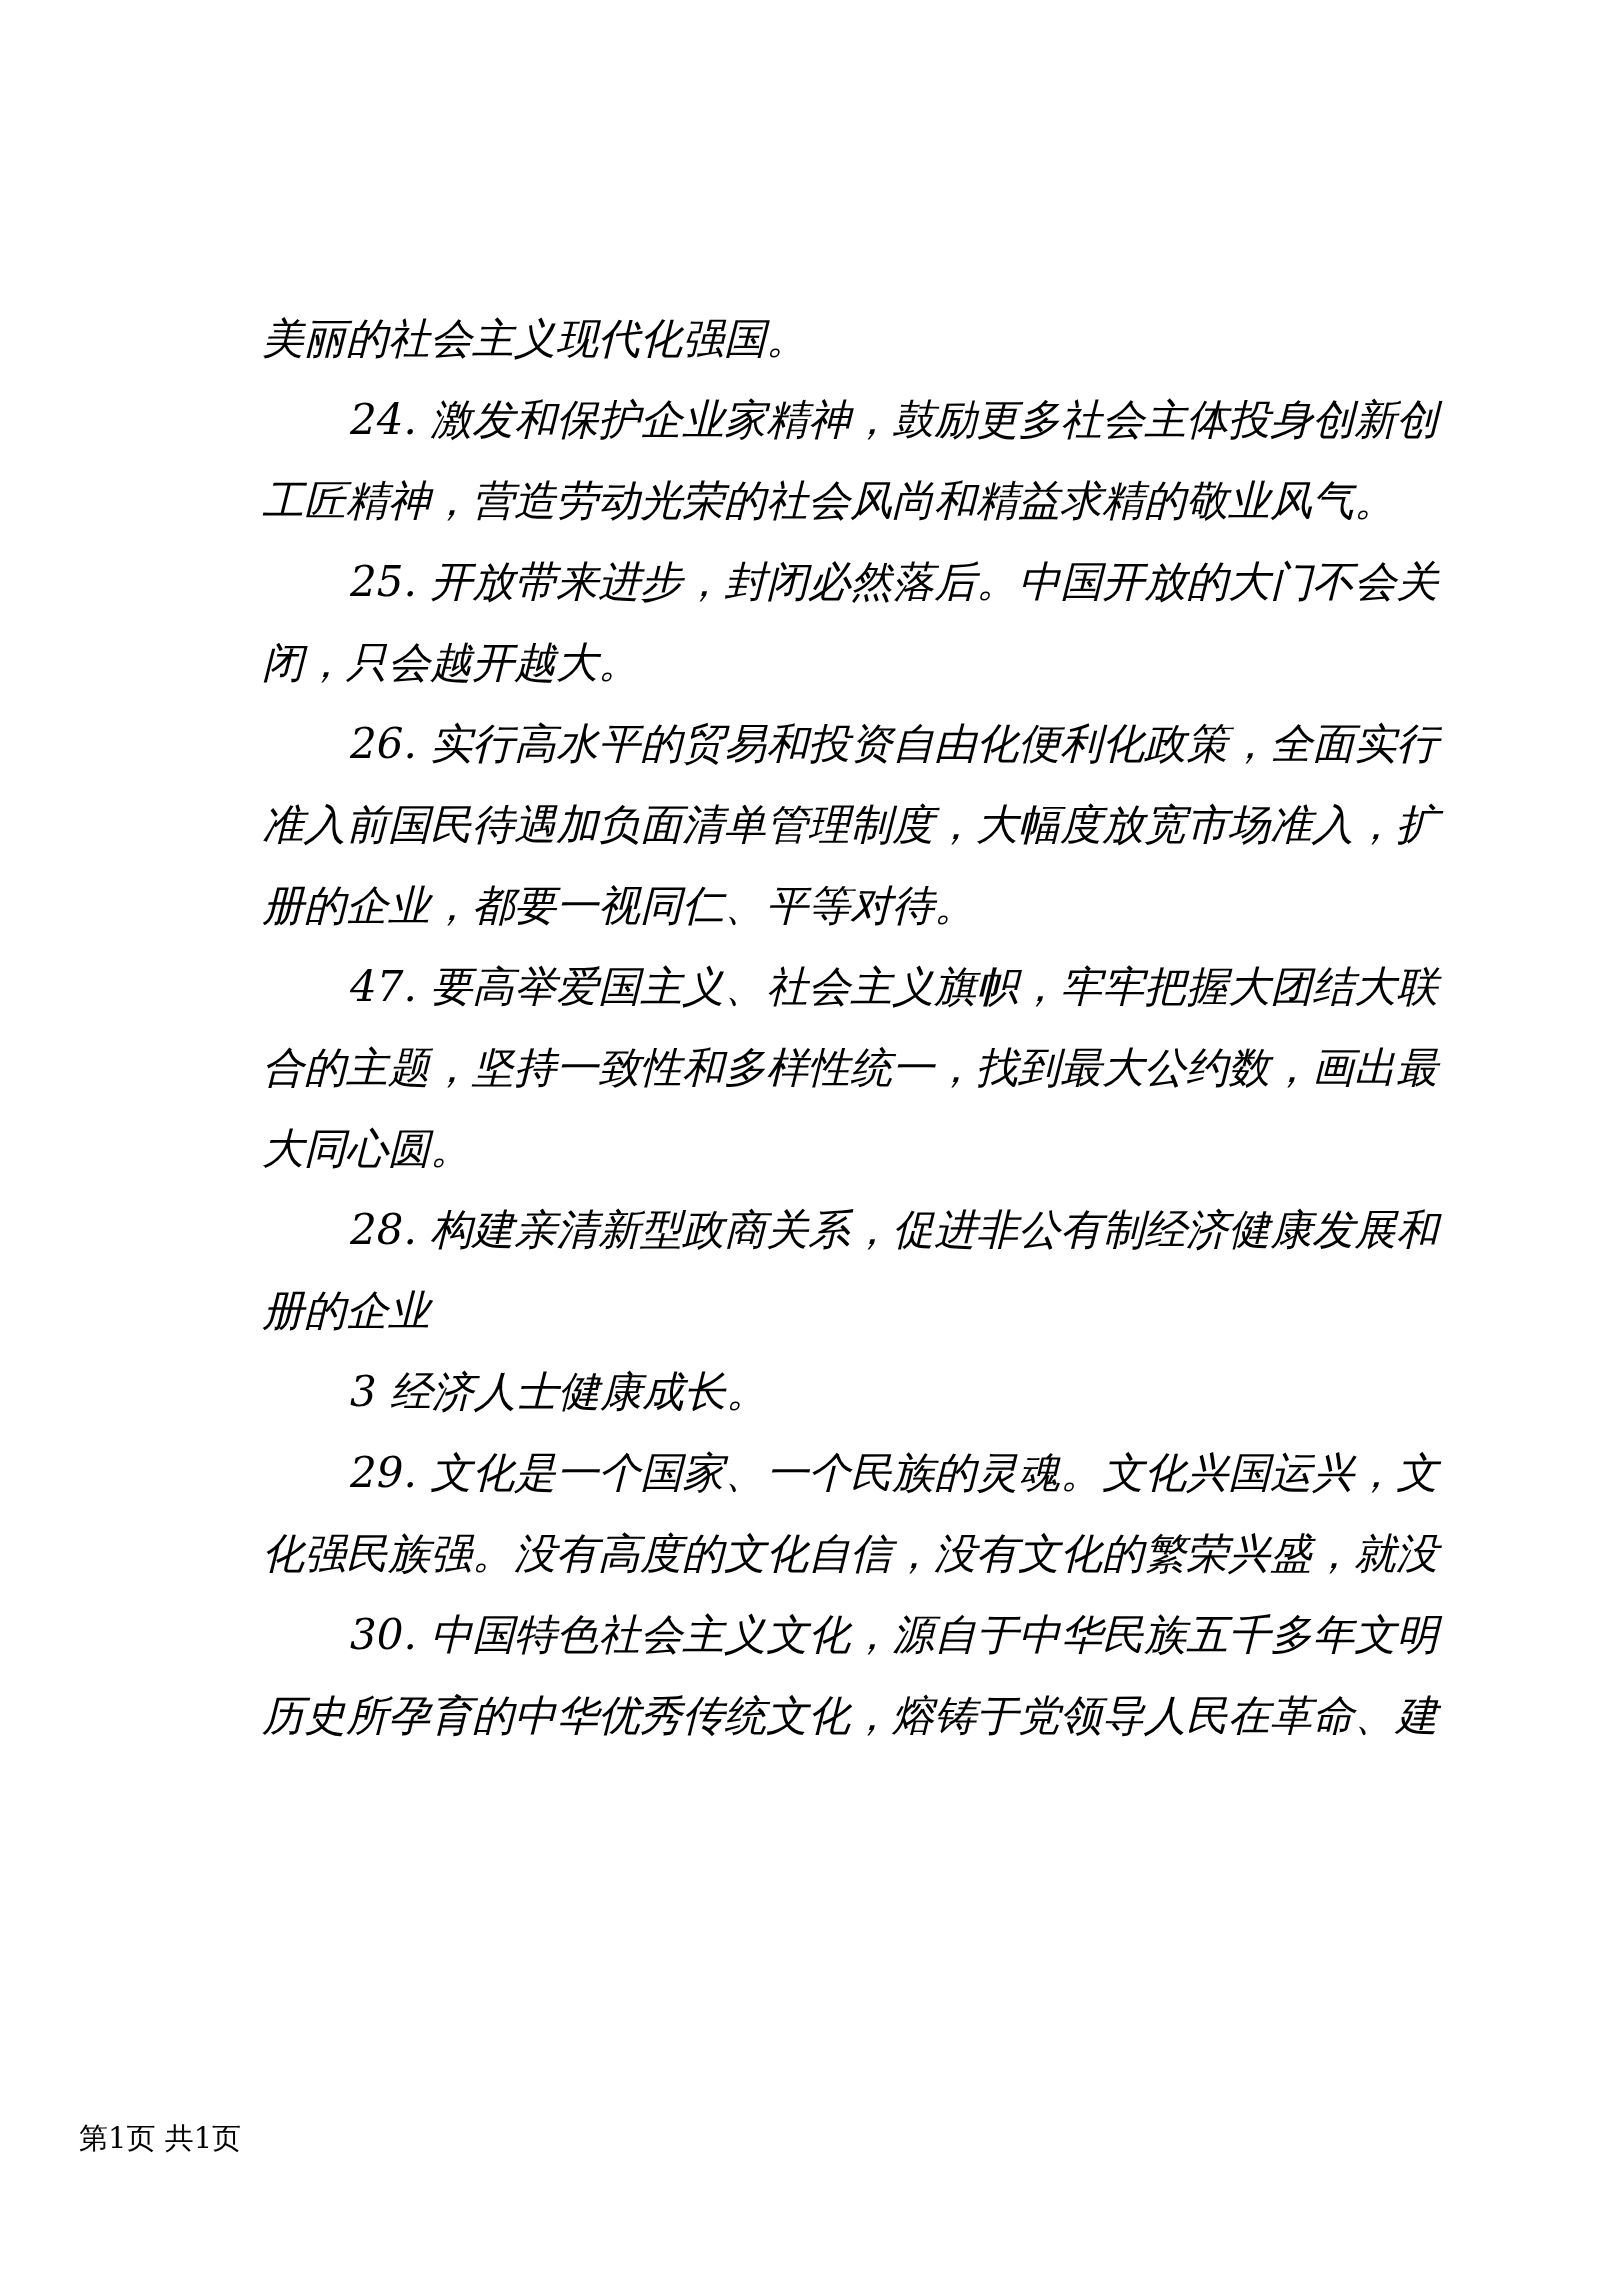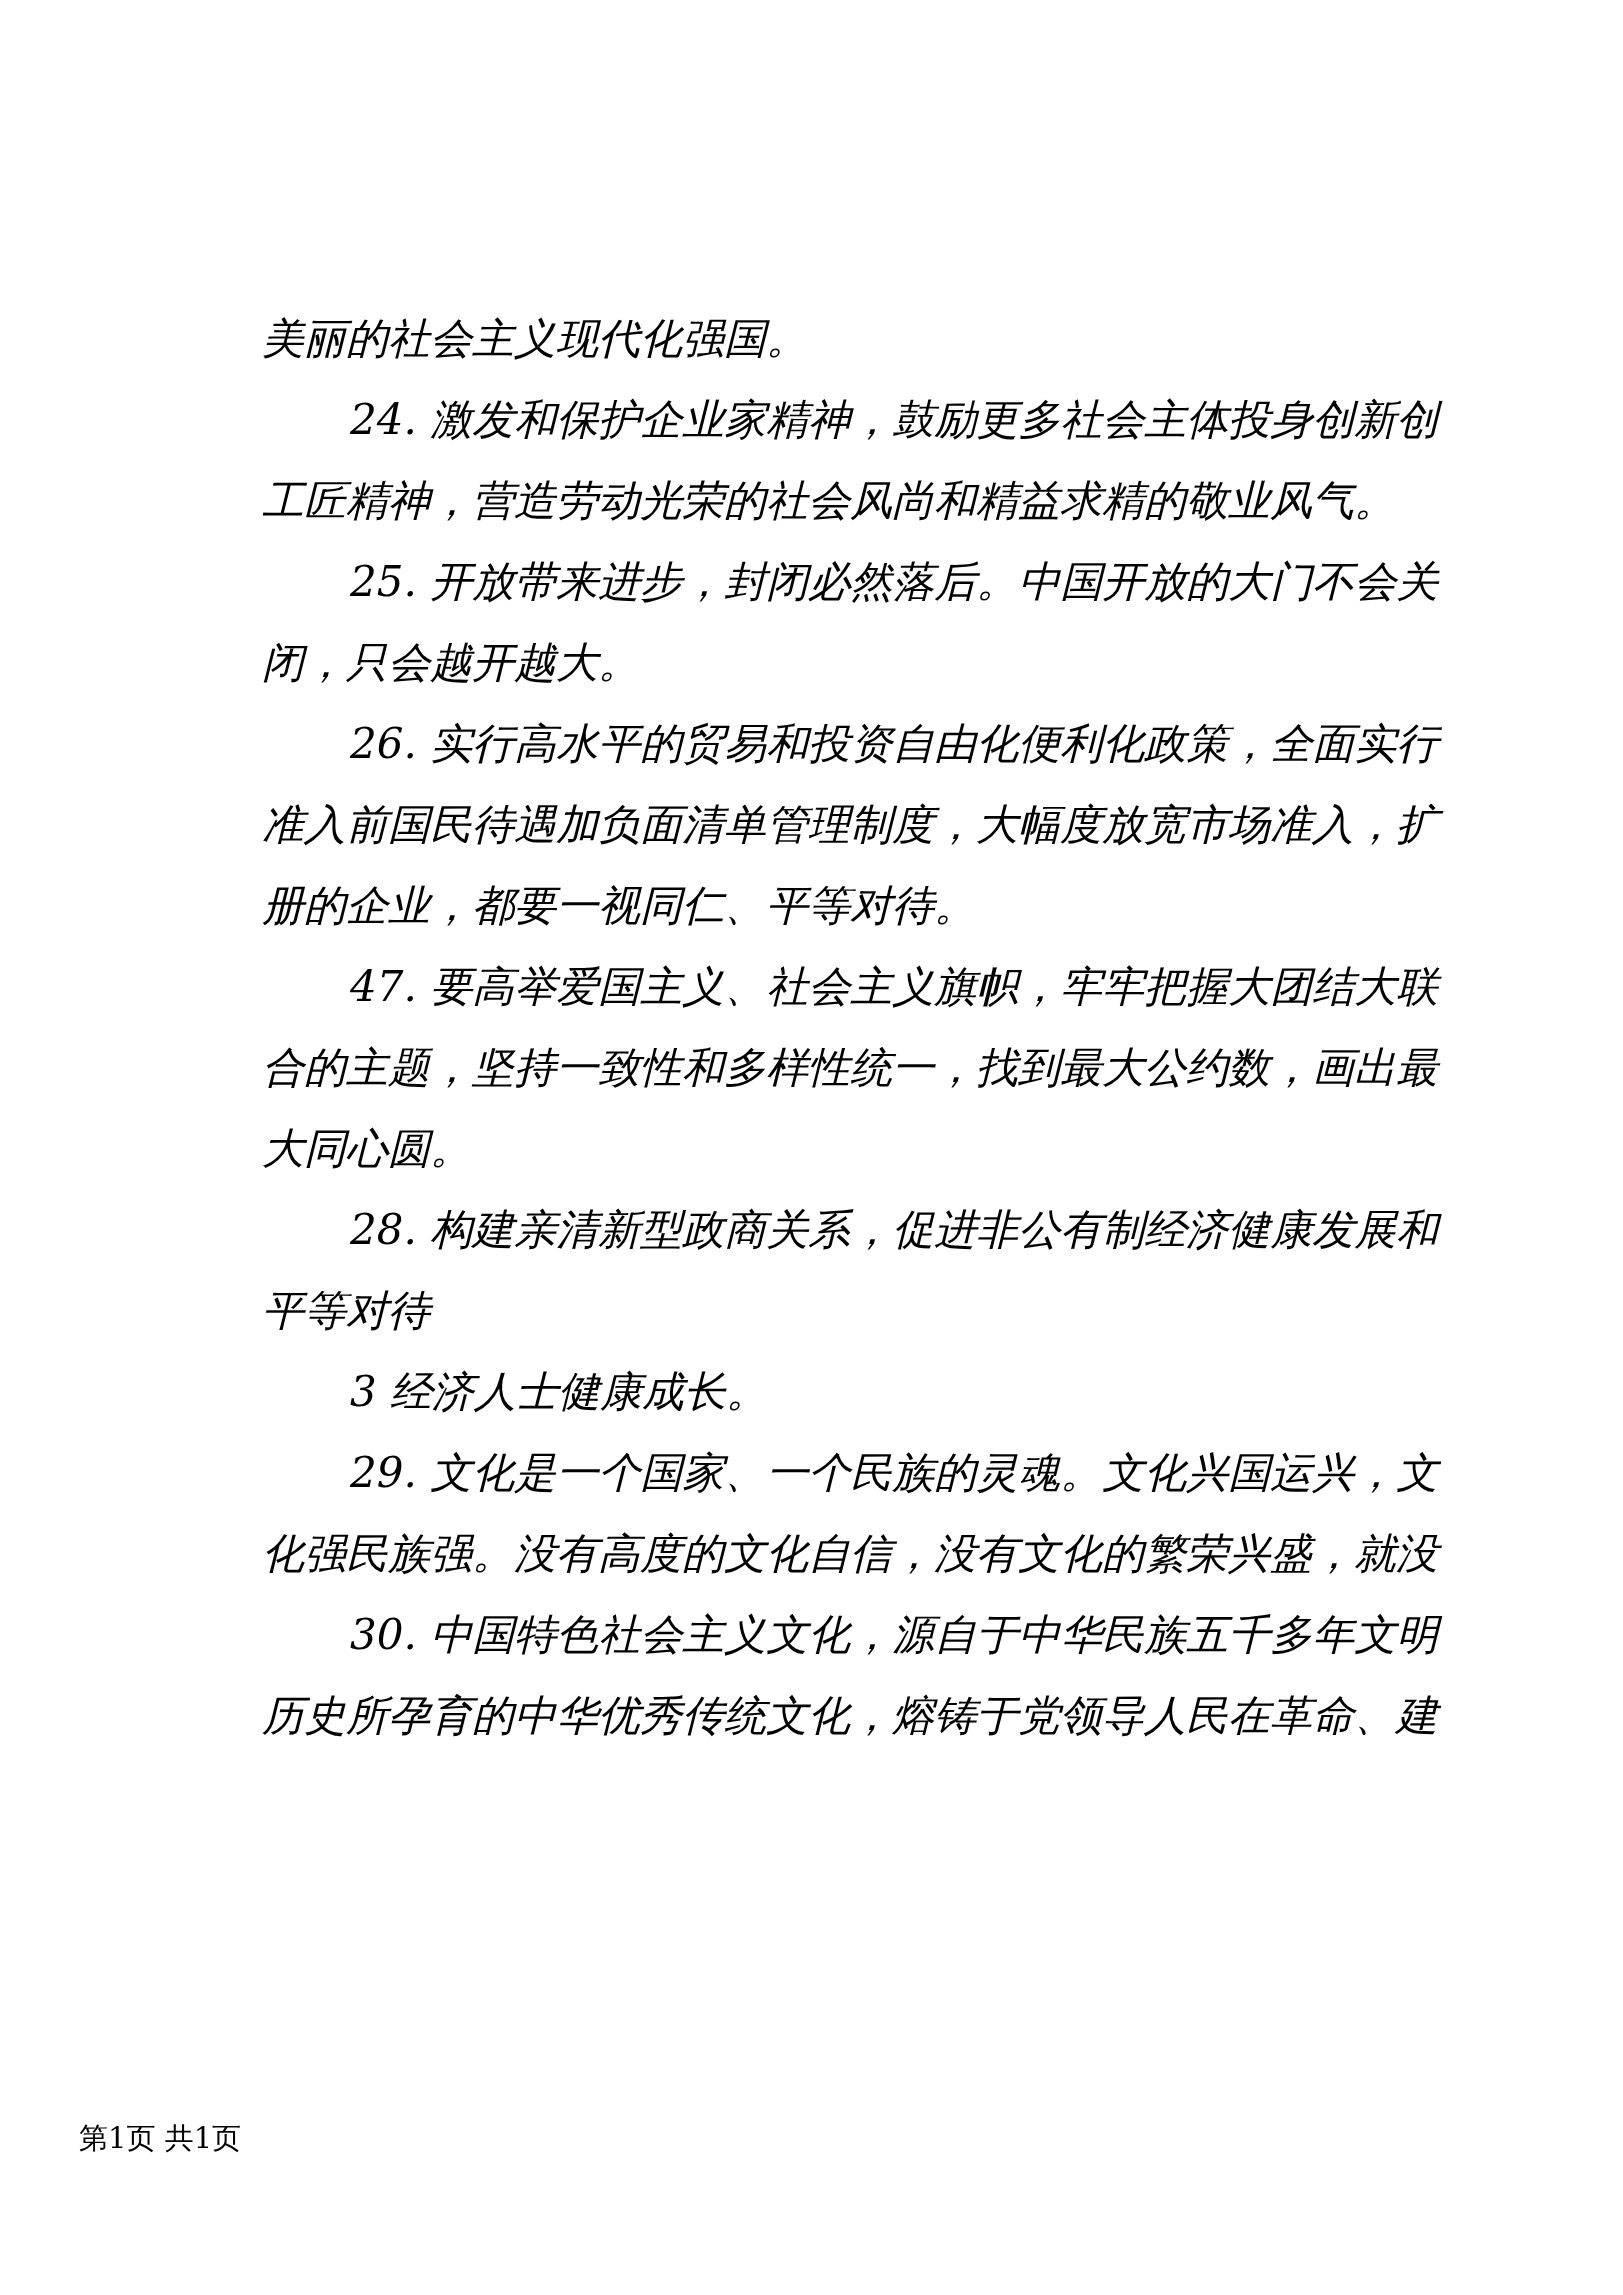--- a/index.html
+++ b/index.html
@@ -63,21 +63,21 @@
     <div class="line">工匠精神，营造劳动光荣的社会风尚和精益求精的敬业风气。</div>
     <div class="line indent">25. 开放带来进步，封闭必然落后。中国开放的大门不会关</div>
     <div class="line">闭，只会越开越大。</div>
     <div class="line indent">26. 实行高水平的贸易和投资自由化便利化政策，全面实行</div>
     <div class="line">准入前国民待遇加负面清单管理制度，大幅度放宽市场准入，扩</div>
     <div class="line">册的企业，都要一视同仁、平等对待。</div>
     <div class="line indent">47. 要高举爱国主义、社会主义旗帜，牢牢把握大团结大联</div>
     <div class="line">合的主题，坚持一致性和多样性统一，找到最大公约数，画出最</div>
     <div class="line">大同心圆。</div>
     <div class="line indent">28. 构建亲清新型政商关系，促进非公有制经济健康发展和</div>
-    <div class="line">平等对待</div>
+    <div class="line">册的企业</div>
     <div class="line indent">3 经济人士健康成长。</div>
     <div class="line indent">29. 文化是一个国家、一个民族的灵魂。文化兴国运兴，文</div>
     <div class="line">化强民族强。没有高度的文化自信，没有文化的繁荣兴盛，就没</div>
     <div class="line indent">30. 中国特色社会主义文化，源自于中华民族五千多年文明</div>
     <div class="line">历史所孕育的中华优秀传统文化，熔铸于党领导人民在革命、建</div>
   </div>
 
   <div class="footer">第1页 共1页</div>
 
 </div>

